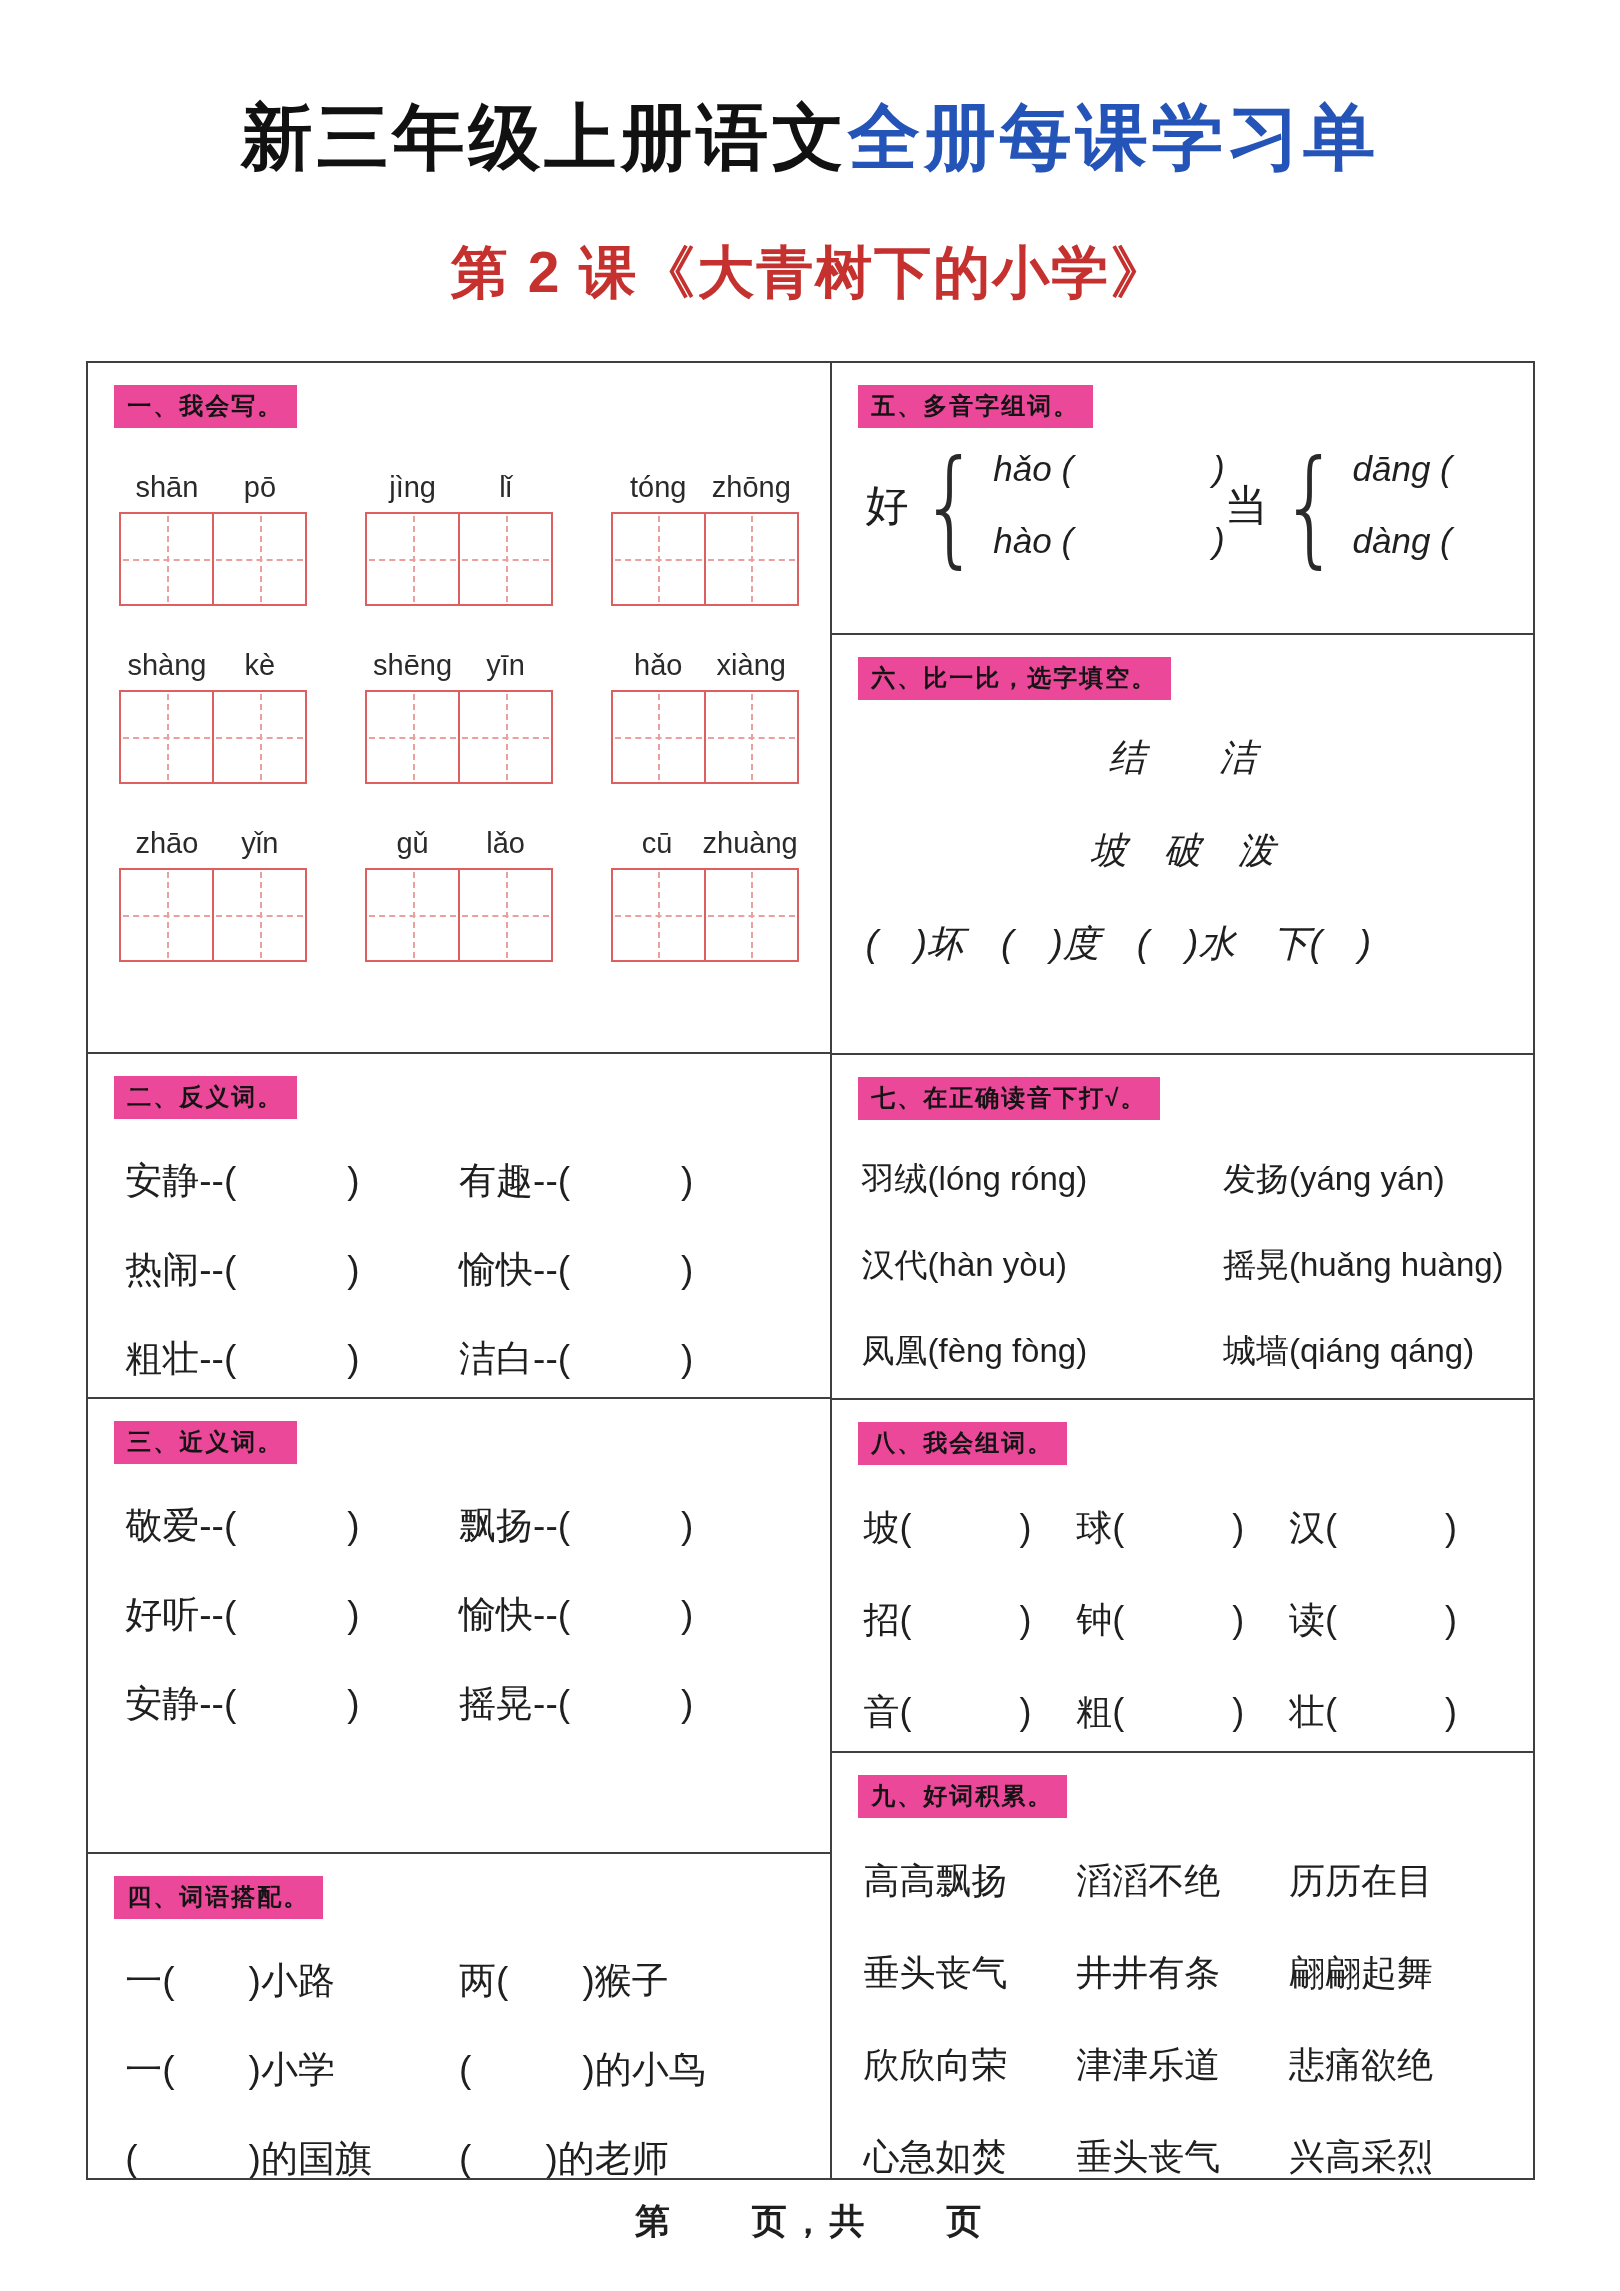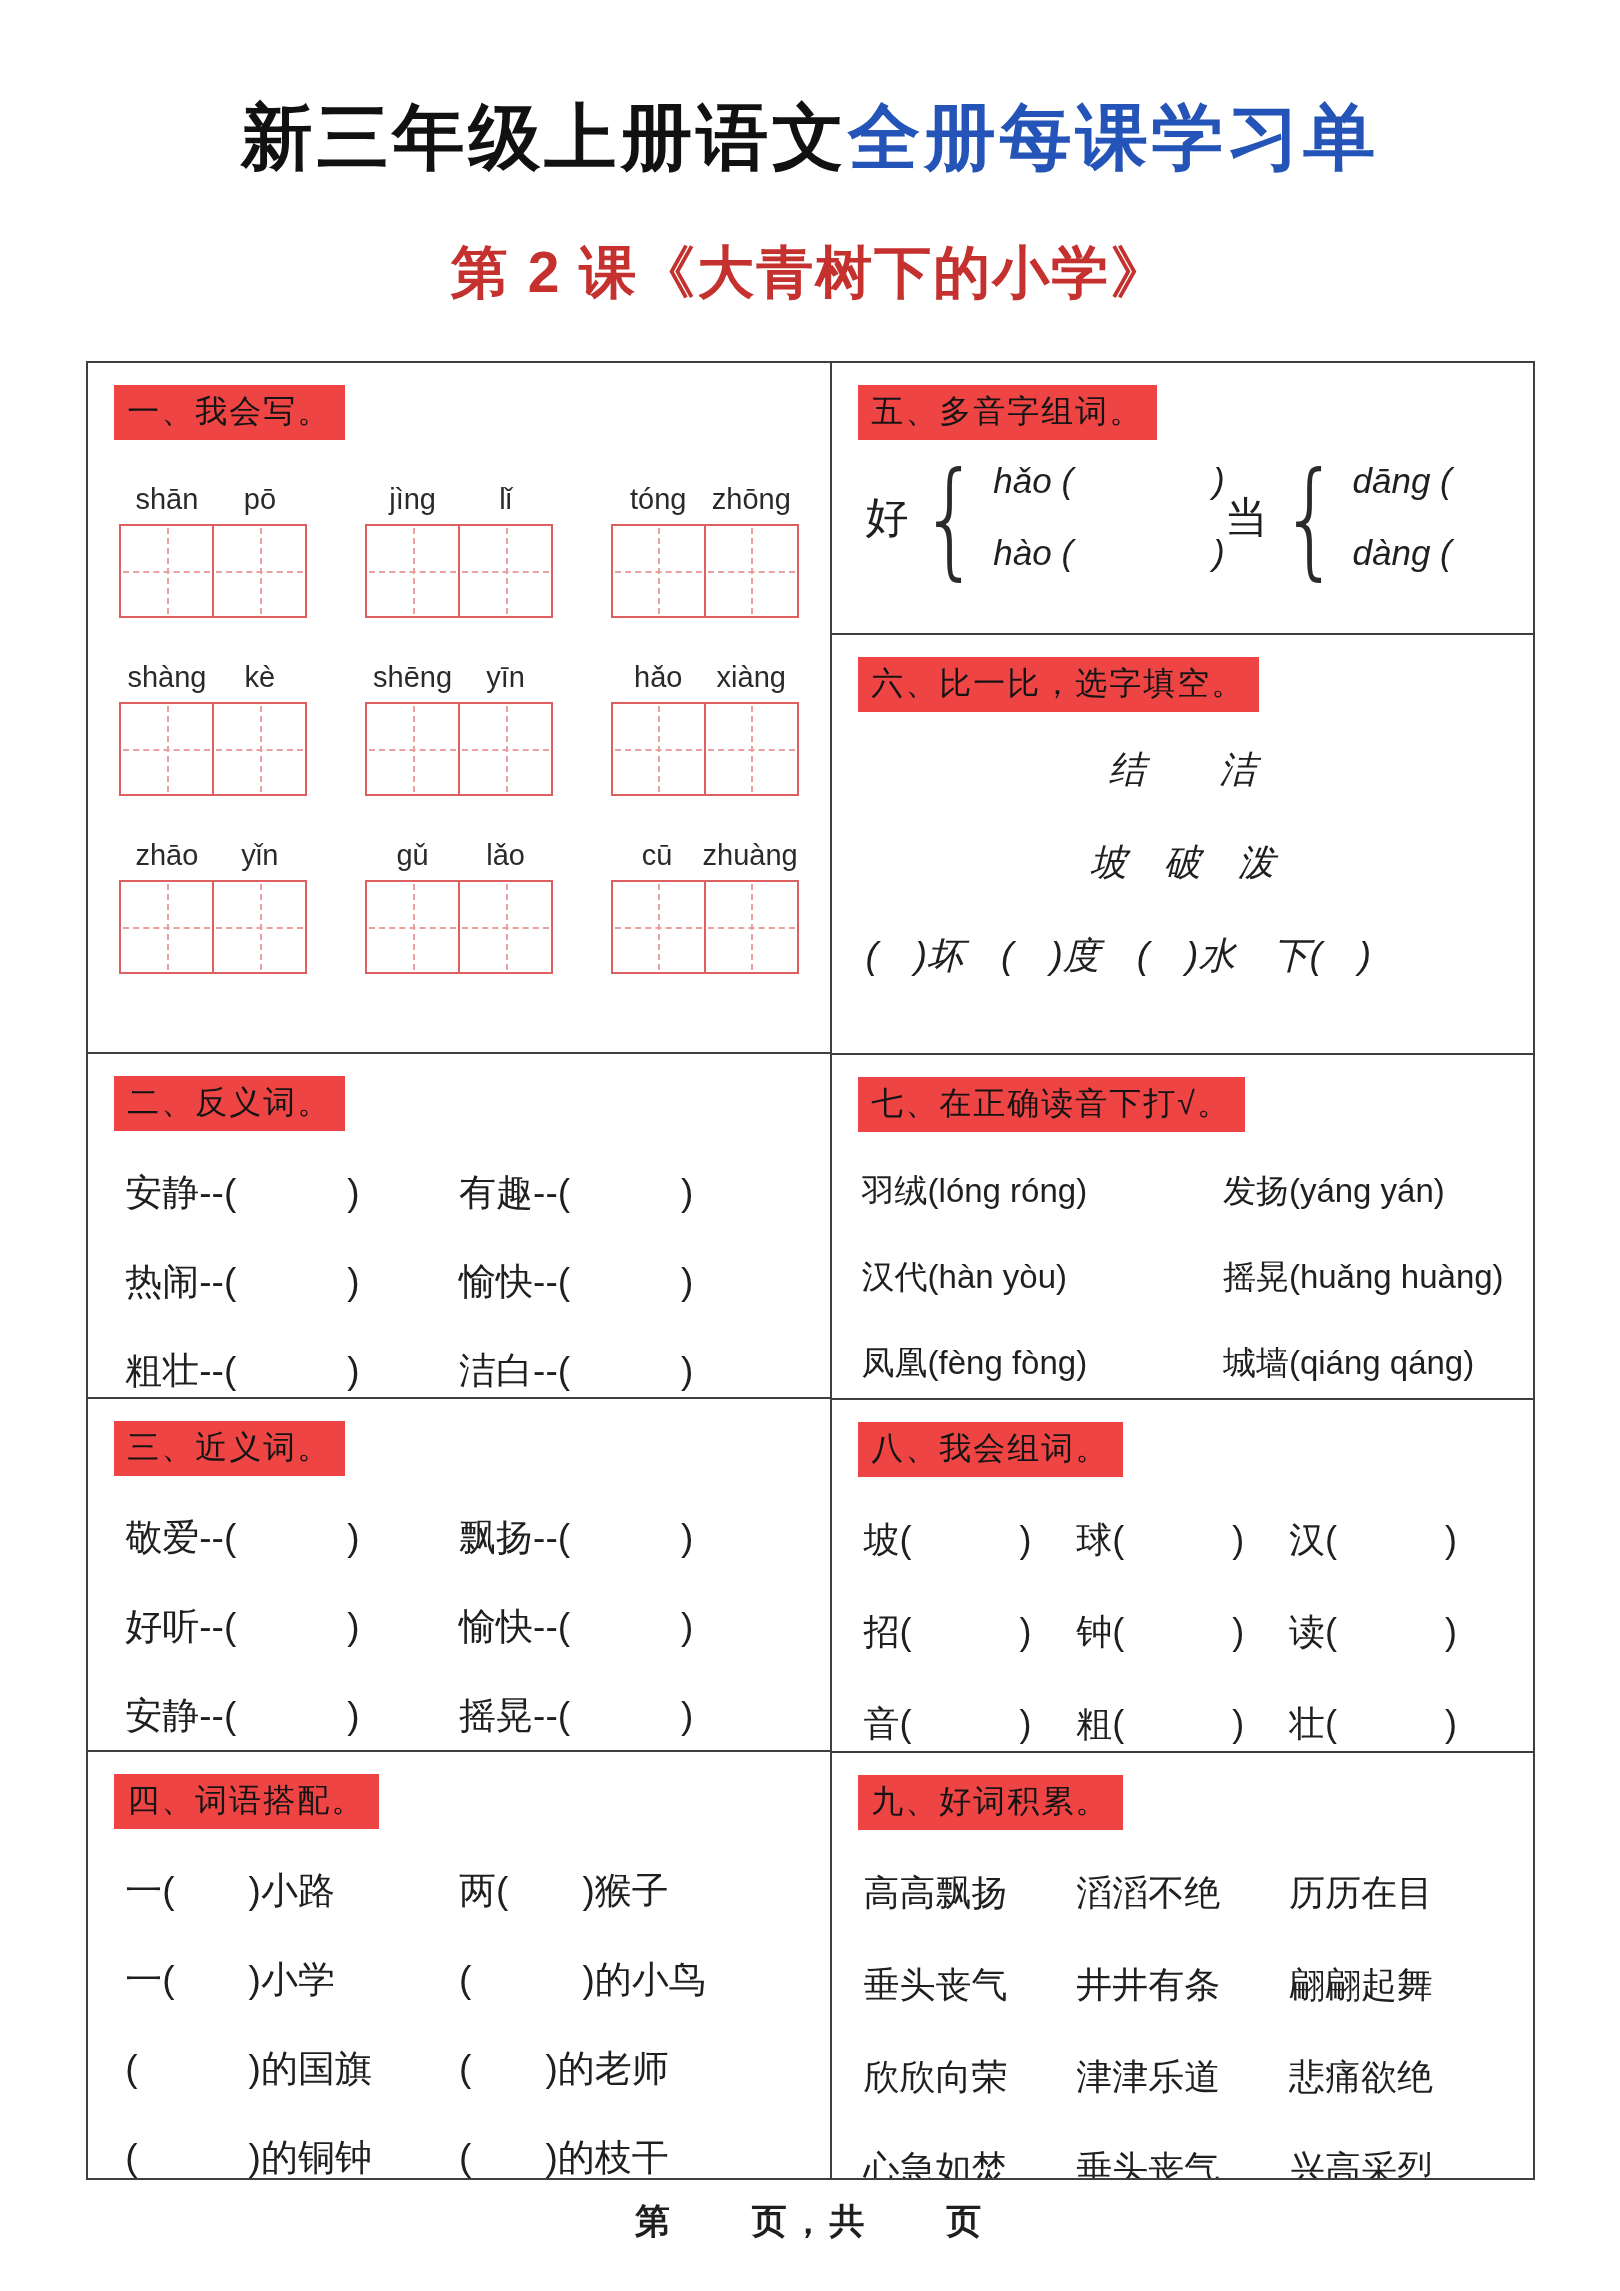--- a/index.html
+++ b/index.html
@@ -14,22 +14,22 @@
                 font-size: 57px; font-weight: 900; color: #c4312e; letter-spacing: 2px; }
 
   .sheet { position: absolute; left: 86px; top: 361px; width: 1449px; height: 1819px;
            border: 2.9px solid #3f3f3f; display: flex; }
   .col { display: flex; flex-direction: column; height: 100%; }
   .col-left  { width: 51.5%; border-right: 2.9px solid #3f3f3f; }
   .col-right { width: 48.5%; }
   .cell { border-bottom: 2.9px solid #3f3f3f; padding: 21.6px 25.5px; overflow: hidden; }
   .cell.last { border-bottom: none; flex: 1; }
 
-  .sec-h { display: inline-block; background: #ef4444; padding: 5.9px 13.7px; font-size: 32px;
-           font-weight: normal; color: #141414; letter-spacing: 2px; }
+  .sec-h { display: inline-block; background: #ec4899; padding: 5.9px 13.7px; font-size: 24px;
+           font-weight: bold; color: #141414; letter-spacing: 2px; }
 
   
   .wrow { display: flex; justify-content: space-between; margin-top: 43px; padding: 0 5.9px; }
   .wgroup { display: flex; flex-direction: column; align-items: center; }
   .pys { display: flex; width: 186px; margin-bottom: 7.8px; }
   .pys span { flex: 1; text-align: center; font-size: 29px; color: #2a2a2a; }
   .tzg { display: flex; width: 188px; height: 94px; border: 2.9px solid #dd5f5f; }
   .tcell { flex: 1; position: relative; }
   .tcell + .tcell { border-left: 2.9px solid #dd5f5f; }
   .tcell::before { content: ""; position: absolute; top: 2px; bottom: 2px; left: 50%;
@@ -186,21 +186,21 @@
         <div class="two-col">
           <span>安静--(　　　)</span>
           <span>有趣--(　　　)</span>
           <span>热闹--(　　　)</span>
           <span>愉快--(　　　)</span>
           <span>粗壮--(　　　)</span>
           <span>洁白--(　　　)</span>
         </div>
       </div>
 
-      <div class="cell" style="height:353px">
+      <div class="cell" style="height:455px">
         <span class="sec-h">三、近义词。</span>
         <div class="two-col">
           <span>敬爱--(　　　)</span>
           <span>飘扬--(　　　)</span>
           <span>好听--(　　　)</span>
           <span>愉快--(　　　)</span>
           <span>安静--(　　　)</span>
           <span>摇晃--(　　　)</span>
         </div>
       </div>

